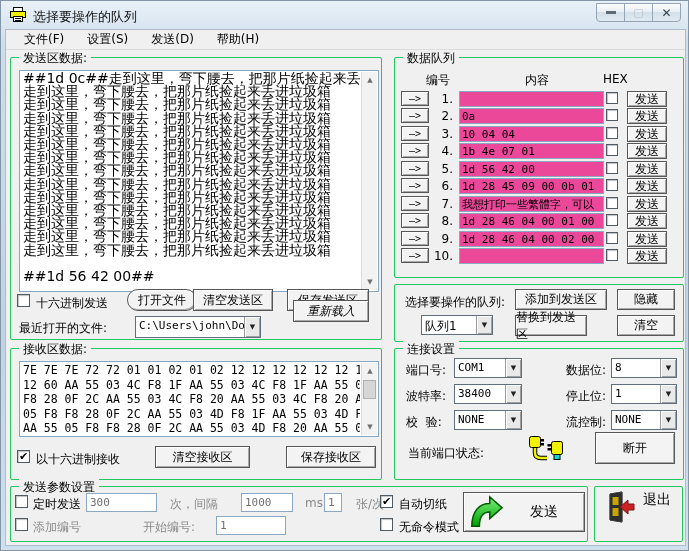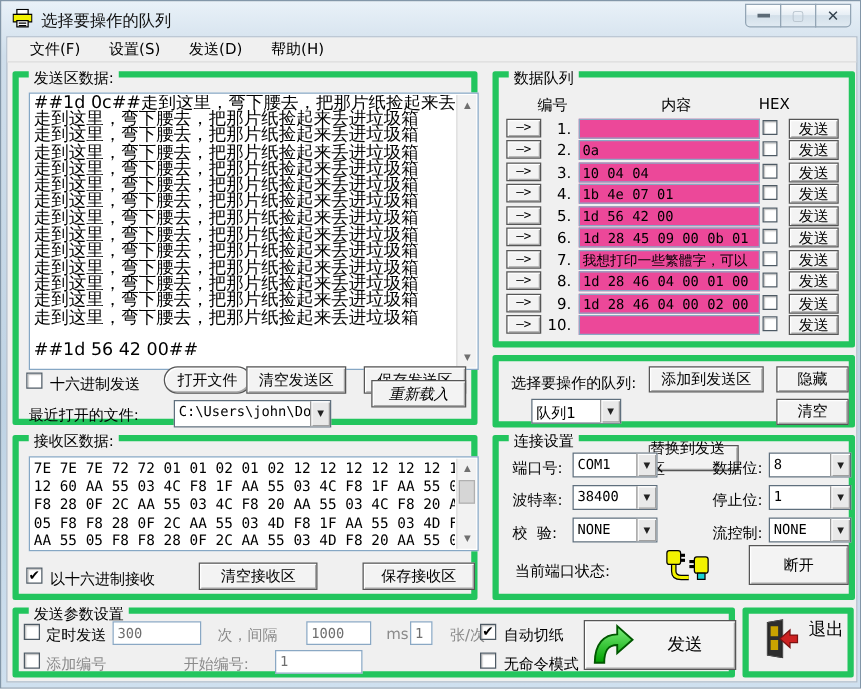--- a/index.html
+++ b/index.html
@@ -29,21 +29,21 @@
   .client { position:absolute; left:4px; top:28px; width:681px; height:517px;
             background:#f0f0f0; border:1px solid #aebccb; }
   .menubar { position:absolute; left:0; top:0; right:0; height:20px;
              background:#f0f0f0; border-bottom:1px solid #dcdcdc;
              display:flex; align-items:center; padding-left:8px; }
   .menu-item { padding:1px 10px 2px 10px; margin-right:3px; cursor:default; }
 
   .content { position:absolute; left:0; top:21px; right:0; bottom:0; }
 
   
-  .group { position:absolute; border:5px solid #22c55e; border-radius:2px; }
+  .group { position:absolute; border:1px solid #22c55e; border-radius:2px; }
   .group-title { position:absolute; top:-8px; left:8px; background:#f0f0f0;
                  padding:0 4px; font-size:12px; white-space:pre; }
 
   
   .btn { position:absolute; background:#f3f3f3; border:1px solid #565656;
          box-shadow: inset 1px 1px 0 #ffffff, inset -1px -1px 0 #a8a8a8;
          display:flex; align-items:center; justify-content:center;
          font-size:12px; cursor:default; }
   .checkbox { position:absolute; width:13px; height:13px; background:#fff;
               border:1px solid #4e5a64; box-shadow: inset 1px 1px 1px rgba(0,0,0,.25);
@@ -265,21 +265,21 @@
         <div class="btn" style="left:120px; top:4px; width:92px; height:21px;">
             <span>添加到发送区</span>
           </div>
         <div class="btn" style="left:222px; top:4px; width:58px; height:21px;">
             <span>隐藏</span>
           </div>
         <div class="combo" style="left:26px; top:30px; width:72px; height:20px;">
           <div class="cfield" style="font-family:'DejaVu Sans',sans-serif;font-size:12px;">队列1</div>
           <div class="cbtn">▼</div>
         </div>
-        <div class="btn" style="left:120px; top:30px; width:72px; height:21px;margin-top:37px;">
+        <div class="btn" style="left:120px; top:30px; width:72px; height:21px;">
             <span>替换到发送区</span>
           </div>
         <div class="btn" style="left:222px; top:30px; width:58px; height:21px;">
             <span>清空</span>
           </div>
       </div>
 
       <div class="group" style="left:4px; top:297px; width:372px; height:132px;">
         <span class="group-title">接收区数据:</span>
         <div class="ta" style="left:8px; top:12px; width:360px; height:76px;">

